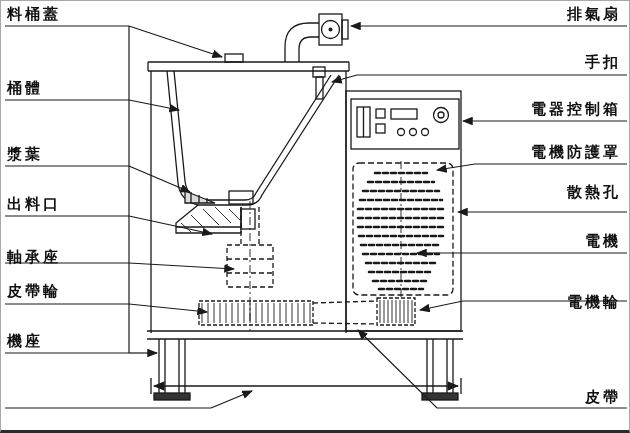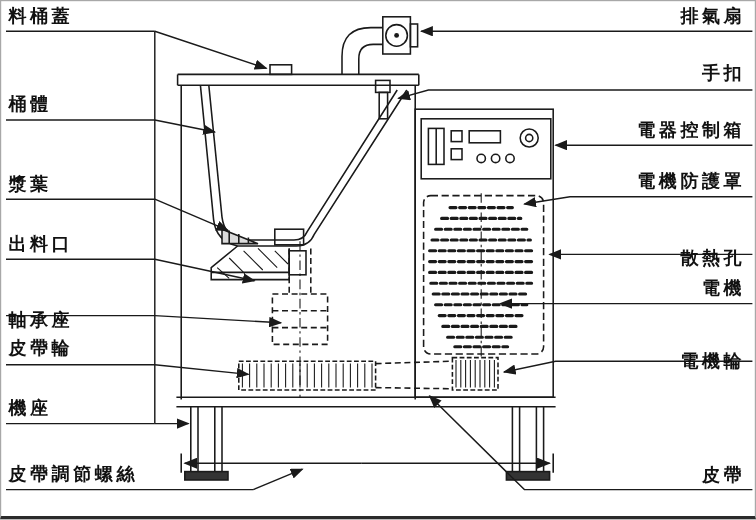--- a/index.html
+++ b/index.html
@@ -172,27 +172,26 @@
         <path d="M626,300 L462,300 L419,309" marker-end="url(#arr)"></path>
         <path d="M626,407 L436,407 L357,329" marker-end="url(#arr)"></path>
       </g>
     </g>
   </svg>
 
   <div class="lbl left" style="top:4px">料桶蓋</div>
   <div class="lbl left" style="top:78px">桶體</div>
   <div class="lbl left" style="top:144px">漿葉</div>
   <div class="lbl left" style="top:194px">出料口</div>
-  <div class="lbl left" style="top:258px">軸承座</div>
+  <div class="lbl left" style="top:247px">軸承座</div>
   <div class="lbl left" style="top:281px">皮帶輪</div>
   <div class="lbl left" style="top:331px">機座</div>
-  <div class="lbl left" style="top:386px">皮帶調節螺絲</div>
 
   <div class="lbl right" style="top:4px">排氣扇</div>
   <div class="lbl right" style="top:52px">手扣</div>
   <div class="lbl right" style="top:99px">電器控制箱</div>
   <div class="lbl right" style="top:142px">電機防護罩</div>
-  <div class="lbl right" style="top:206px">散熱孔</div>
+  <div class="lbl right" style="top:182px">散熱孔</div>
   <div class="lbl right" style="top:231px">電機</div>
   <div class="lbl right" style="top:292px">電機輪</div>
   <div class="lbl right" style="top:387px">皮帶</div>
 
 </div>
 
 </body></html>

